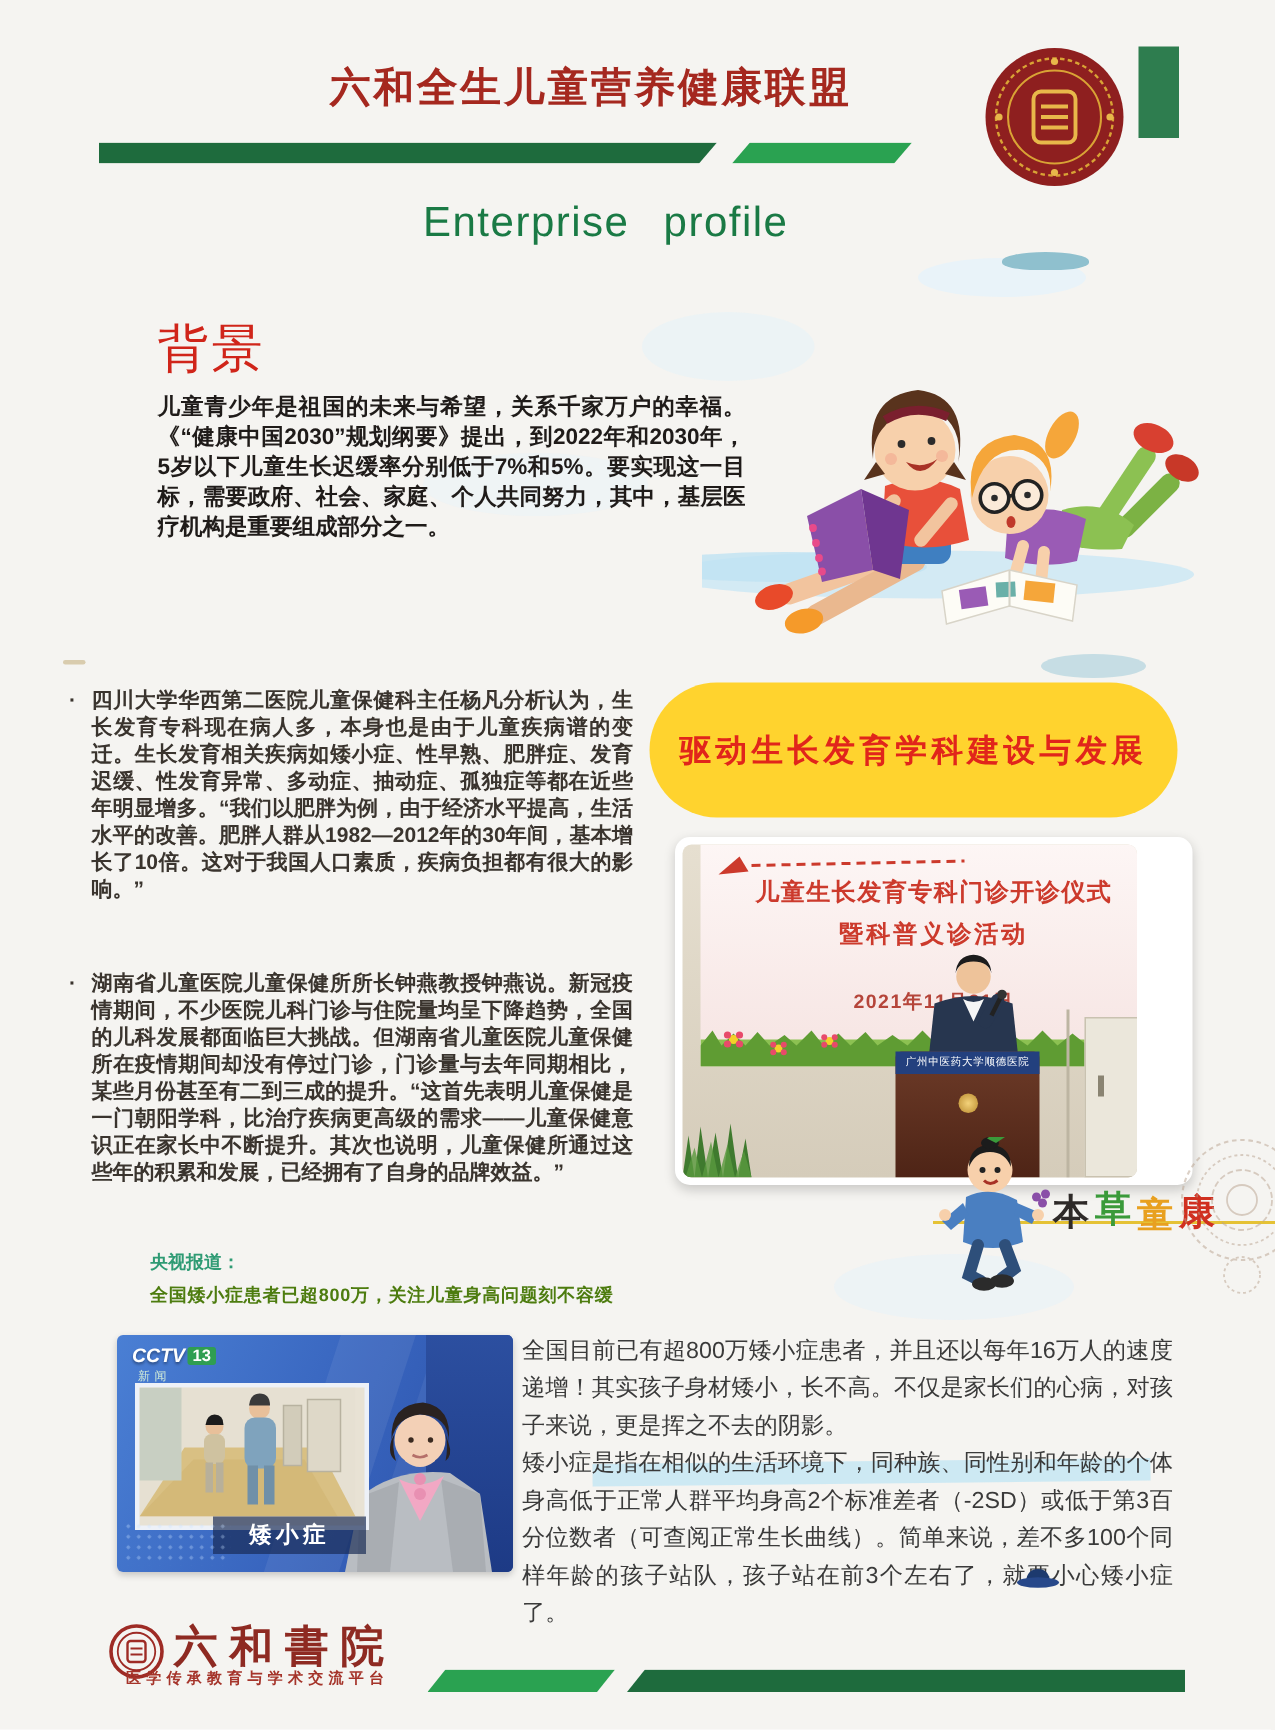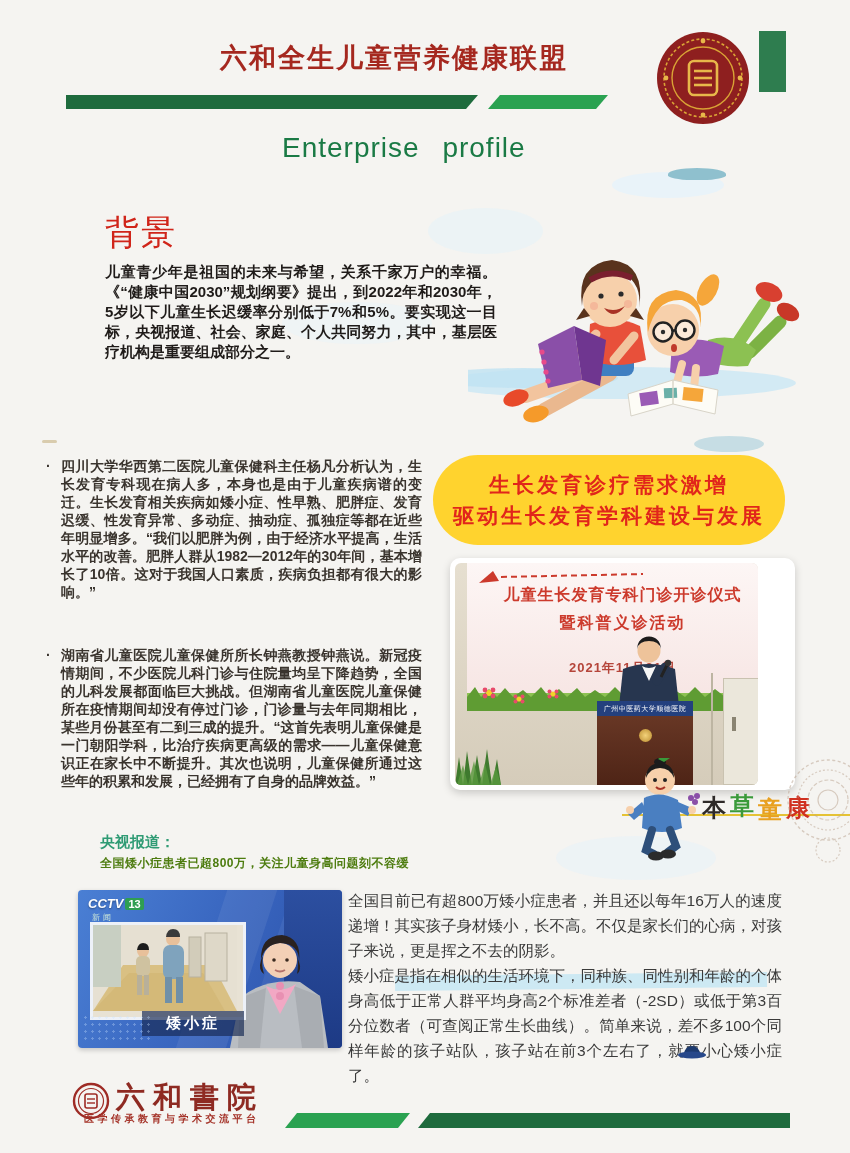--- a/index.html
+++ b/index.html
@@ -84,21 +84,21 @@
   .wm-kid{position:absolute;left:0;top:6px;width:78px;height:104px;}
   .wm-text{position:absolute;left:80px;top:40px;font-size:24px;font-weight:bold;letter-spacing:4px;white-space:nowrap;}
   .wm-text span{display:inline-block;}
   .wm-c0{color:#2e2a28;}
   .wm-c1{color:#3a9a3a;transform:translateY(-2px);}
   .wm-c2{color:#e8a020;transform:translateY(2px);}
   .wm-c3{color:#d03020;}
   .wm-mandala{position:absolute;left:162px;top:0;width:66px;height:112px;opacity:.5;}
 
   
-  .report-h1{position:absolute;left:100px;top:833px;font-size:15px;font-weight:bold;color:#2f9b74;}
+  .report-h1{position:absolute;left:100px;top:833px;font-size:12px;font-weight:bold;color:#2f9b74;}
   .report-h2{position:absolute;left:100px;top:855px;font-size:12px;font-weight:bold;color:#4d7c0f;letter-spacing:.5px;}
   .tv{position:absolute;left:78px;top:890px;width:264px;height:158px;border-radius:4px;overflow:hidden;
     background:linear-gradient(115deg,#4a7fd4 0%,#3763bd 55%,#2a4fa4 100%);box-shadow:0 2px 5px rgba(0,0,0,.2);}
   .tv-streak1{position:absolute;left:120px;top:-10px;width:50px;height:200px;background:rgba(255,255,255,.07);transform:skewX(-18deg);}
   .tv-streak2{position:absolute;left:185px;top:-10px;width:26px;height:200px;background:rgba(255,255,255,.06);transform:skewX(-18deg);}
   .tv-panel{position:absolute;right:0;top:0;width:58px;height:100%;background:linear-gradient(#2c4fa0,#1d3a85);}
   .tv-inset{position:absolute;left:12px;top:32px;width:150px;height:92px;border:3px solid #edf1f8;background:#e8e2d4;}
   .tv-logo{position:absolute;left:10px;top:6px;display:flex;align-items:center;}
   .tv-logo .cctv{color:#ffffff;font-weight:bold;font-style:italic;font-size:13px;text-shadow:0 1px 2px rgba(0,0,0,.4);}
   .tv-logo .num{margin-left:2px;background:#2f9e52;color:#fff;font-weight:bold;font-size:11px;padding:0 3px;border-radius:2px;}
@@ -154,21 +154,21 @@
       <line x1="39" y1="41" x2="57" y2="41" stroke="#e8b84a" stroke-width="2.6"></line>
       <line x1="39" y1="48" x2="57" y2="48" stroke="#e8b84a" stroke-width="2.6"></line>
       <line x1="39" y1="55" x2="57" y2="55" stroke="#e8b84a" stroke-width="2.6"></line>
     </svg>
   </div>
   <div class="hblock"></div>
 
   <div class="title-en">Enterprise profile</div>
 
   <div class="bg-title">背景</div>
-  <div class="bg-para">儿童青少年是祖国的未来与希望，关系千家万户的幸福。《“健康中国2030”规划纲要》提出，到2022年和2030年，5岁以下儿童生长迟缓率分别低于7%和5%。要实现这一目标，央视报道、社会、家庭、个人共同努力，其中，基层医疗机构是重要组成部分之一。</div>
+  <div class="bg-para">儿童青少年是祖国的未来与希望，关系千家万户的幸福。《“健康中国2030”规划纲要》提出，到2022年和2030年，5岁以下儿童生长迟缓率分别低于7%和5%。要实现这一目标，需要政府、社会、家庭、个人共同努力，其中，基层医疗机构是重要组成部分之一。</div>
 
   <div class="kids-illustration">
     <svg width="332" height="208" viewBox="0 0 332 208">
       <ellipse cx="150" cy="155" rx="178" ry="16" fill="#cde8f4" opacity=".85"></ellipse>
       <ellipse cx="55" cy="150" rx="95" ry="10" fill="#bfe2f2" opacity=".8"></ellipse>
 
       <path d="M138,140 L58,168" stroke="#f2c49e" stroke-width="14" stroke-linecap="round"></path>
       <path d="M142,146 L76,182" stroke="#eab88f" stroke-width="14" stroke-linecap="round"></path>
       <ellipse cx="48" cy="170" rx="13" ry="8" fill="#e84a2a" transform="rotate(-18 48 170)"></ellipse>
       <ellipse cx="68" cy="186" rx="13" ry="8" fill="#f59a2a" transform="rotate(-14 68 186)"></ellipse>
@@ -221,21 +221,20 @@
   <div class="quote q1">
     <div class="dot">·</div>
     <div class="qtext">四川大学华西第二医院儿童保健科主任杨凡分析认为，生长发育专科现在病人多，本身也是由于儿童疾病谱的变迁。生长发育相关疾病如矮小症、性早熟、肥胖症、发育迟缓、性发育异常、多动症、抽动症、孤独症等都在近些年明显增多。“我们以肥胖为例，由于经济水平提高，生活水平的改善。肥胖人群从1982—2012年的30年间，基本增长了10倍。这对于我国人口素质，疾病负担都有很大的影响。”</div>
   </div>
   <div class="quote q2">
     <div class="dot">·</div>
     <div class="qtext">湖南省儿童医院儿童保健所所长钟燕教授钟燕说。新冠疫情期间，不少医院儿科门诊与住院量均呈下降趋势，全国的儿科发展都面临巨大挑战。但湖南省儿童医院儿童保健所在疫情期间却没有停过门诊，门诊量与去年同期相比，某些月份甚至有二到三成的提升。“这首先表明儿童保健是一门朝阳学科，比治疗疾病更高级的需求——儿童保健意识正在家长中不断提升。其次也说明，儿童保健所通过这些年的积累和发展，已经拥有了自身的品牌效益。”</div>
   </div>
 
   <div class="highlight-box">
-    <div>生长发育诊疗需求激增</div>
     <div>驱动生长发育学科建设与发展</div>
   </div>
 
   <div class="photo">
     <div class="photo-inner">
       <div class="ph-screen">
         <svg class="ph-ribbon" viewBox="0 0 180 26">
           <path d="M6,16 L20,4 L26,14 Z" fill="#cc3a2c"></path>
           <line x1="28" y1="10" x2="170" y2="7" stroke="#cc3a2c" stroke-width="2" stroke-dasharray="6,4"></line>
         </svg>

